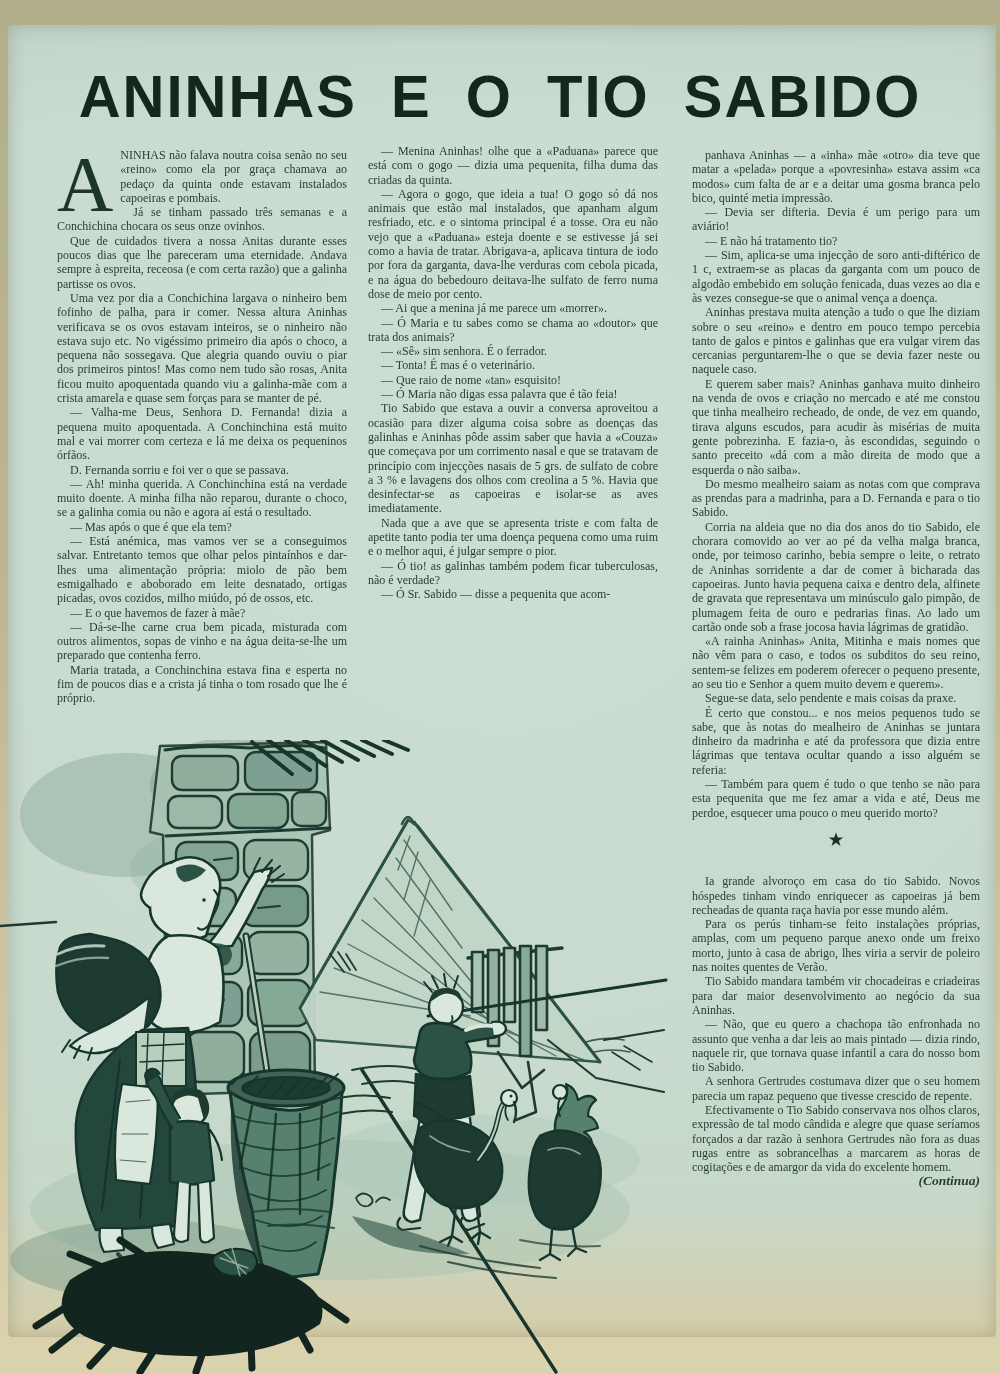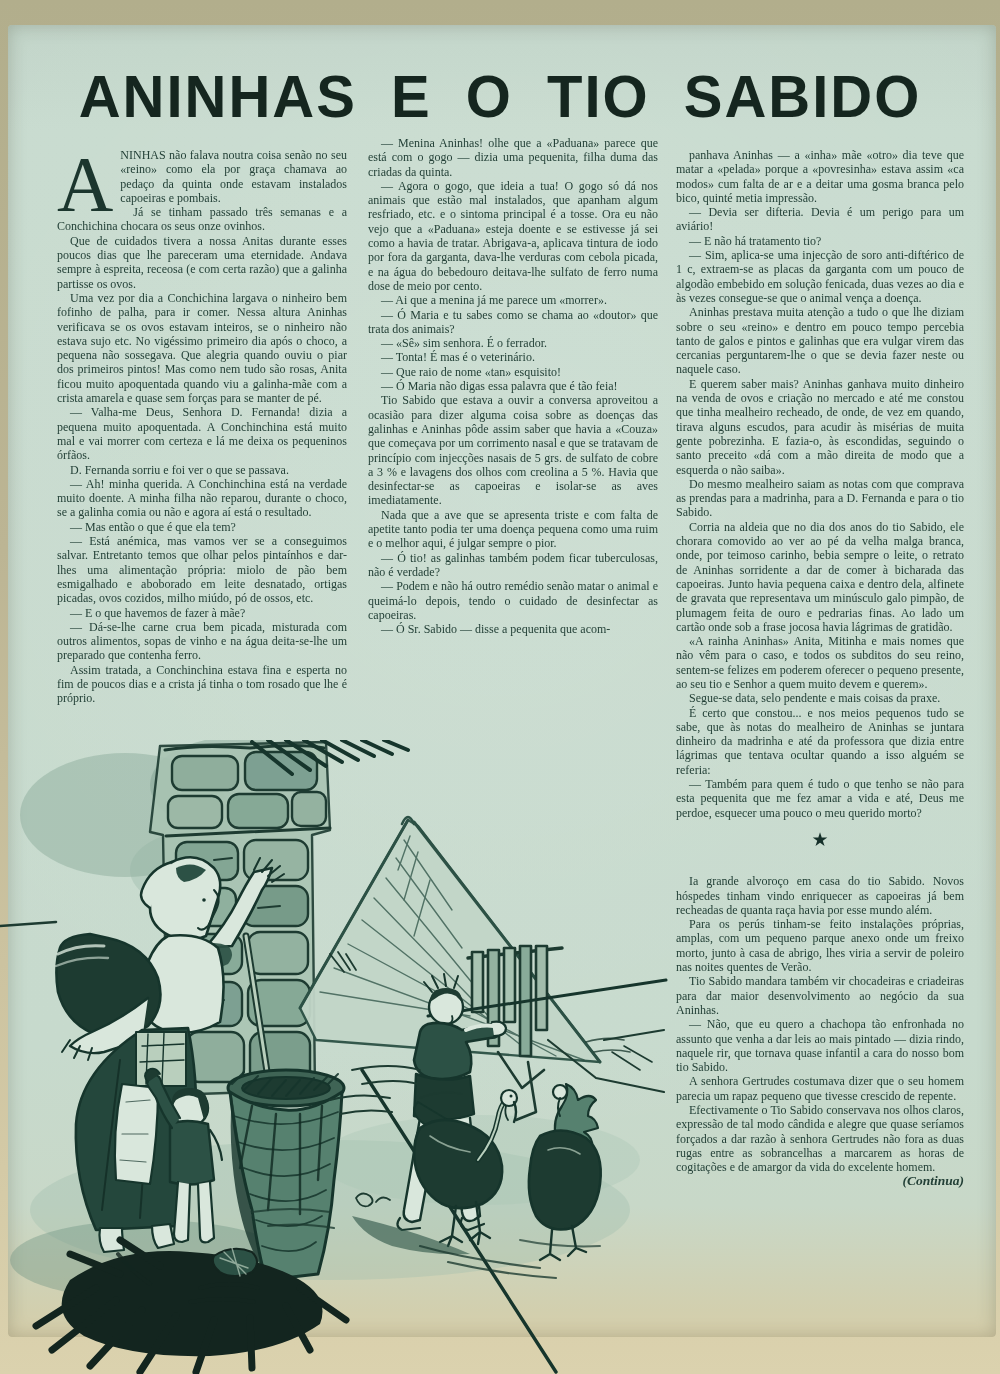--- a/index.html
+++ b/index.html
@@ -22,22 +22,22 @@
     font-size:58px;letter-spacing:2px;word-spacing:16px;color:#15261f;
     transform:scaleY(1.03);white-space:nowrap;
   }
   .col{
     position:absolute;font-size:12px;line-height:14.3px;color:#234037;
     text-align:justify;
   }
   .col p{margin:0;text-indent:13px;}
   .col p.nofirst{text-indent:0;}
   #col1{left:57px;top:148px;width:290px;}
-  #col2{left:368px;top:136px;width:290px;}
-  #col3{left:676px;top:148px;width:288px;}
+  #col2{left:368px;top:144px;width:290px;}
+  #col3{left:692px;top:148px;width:288px;}
   .dropcap{
     float:left;font-size:78px;line-height:60px;padding:6px 7px 0 0;
     color:#1c362e;font-family:"Liberation Serif",serif;
   }
   .star-divider{text-align:center;text-indent:0;font-size:19px;margin:13px 0 27px 0;color:#16302a;}
   .continua{text-align:right;font-style:italic;font-weight:bold;font-size:13.5px;margin-top:9px;text-indent:0;}
   .illu{position:absolute;left:0px;top:740px;width:668px;height:634px;}
 </style>
 </head>
 <body>
@@ -47,40 +47,39 @@
 <div class="title">ANINHAS E O TIO SABIDO</div>
 
 <div id="col1" class="col">
   <p class="nofirst"><span class="dropcap">A</span><span>NINHAS não falava noutra coisa senão no seu «reino» como ela por graça chamava ao pedaço da quinta onde estavam instalados capoeiras e pombais.</span></p>
   <p>Já se tinham passado três semanas e a Conchichina chocara os seus onze ovinhos.</p>
     <p>Que de cuidados tivera a nossa Anitas durante esses poucos dias que lhe pareceram uma eternidade. Andava sempre à espreita, receosa (e com certa razão) que a galinha partisse os ovos.</p>
     <p>Uma vez por dia a Conchichina largava o ninheiro bem fofinho de palha, para ir comer. Nessa altura Aninhas verificava se os ovos estavam inteiros, se o ninheiro não estava sujo etc. No vigéssimo primeiro dia após o choco, a pequena não sossegava. Que alegria quando ouviu o piar dos primeiros pintos! Mas como nem tudo são rosas, Anita ficou muito apoquentada quando viu a galinha-mãe com a crista amarela e quase sem forças para se manter de pé.</p>
     <p>— Valha-me Deus, Senhora D. Fernanda! dizia a pequena muito apoquentada. A Conchinchina está muito mal e vai morrer com certeza e lá me deixa os pequeninos órfãos.</p>
     <p>D. Fernanda sorriu e foi ver o que se passava.</p>
     <p>— Ah! minha querida. A Conchinchina está na verdade muito doente. A minha filha não reparou, durante o choco, se a galinha comia ou não e agora aí está o resultado.</p>
-    <p>— Mas então o que é que ela tem?</p>
+    <p>— Mas após o que é que ela tem?</p>
     <p>— Está anémica, mas vamos ver se a conseguimos salvar. Entretanto temos que olhar pelos pintaínhos e dar-lhes uma alimentação própria: miolo de pão bem esmigalhado e aboborado em leite desnatado, ortigas picadas, ovos cozidos, milho miúdo, pó de ossos, etc.</p>
     <p>— E o que havemos de fazer à mãe?</p>
     <p>— Dá-se-lhe carne crua bem picada, misturada com outros alimentos, sopas de vinho e na água deita-se-lhe um preparado que contenha ferro.</p>
-    <p>Assim tratada, a Conchinchina estava fina e esperta no fim de poucos dias e a crista já tinha o tom rosado que lhe é próprio.</p>
+    <p>Maria tratada, a Conchinchina estava fina e esperta no fim de poucos dias e a crista já tinha o tom rosado que lhe é próprio.</p>
 </div>
 
 <div id="col2" class="col">
   <p>— Menina Aninhas! olhe que a «Paduana» parece que está com o gogo — dizia uma pequenita, filha duma das criadas da quinta.</p>
     <p>— Agora o gogo, que ideia a tua! O gogo só dá nos animais que estão mal instalados, que apanham algum resfriado, etc. e o sintoma principal é a tosse. Ora eu não vejo que a «Paduana» esteja doente e se estivesse já sei como a havia de tratar. Abrigava-a, aplicava tintura de iodo por fora da garganta, dava-lhe verduras com cebola picada, e na água do bebedouro deitava-lhe sulfato de ferro numa dose de meio por cento.</p>
     <p>— Ai que a menina já me parece um «morrer».</p>
     <p>— Ó Maria e tu sabes como se chama ao «doutor» que trata dos animais?</p>
     <p>— «Sê» sim senhora. É o ferrador.</p>
     <p>— Tonta! É mas é o veterinário.</p>
     <p>— Que raio de nome «tan» esquisito!</p>
     <p>— Ó Maria não digas essa palavra que é tão feia!</p>
     <p>Tio Sabido que estava a ouvir a conversa aproveitou a ocasião para dizer alguma coisa sobre as doenças das galinhas e Aninhas pôde assim saber que havia a «Couza» que começava por um corrimento nasal e que se tratavam de princípio com injecções nasais de 5 grs. de sulfato de cobre a 3 % e lavagens dos olhos com creolina a 5 %. Havia que desinfectar-se as capoeiras e isolar-se as aves imediatamente.</p>
     <p>Nada que a ave que se apresenta triste e com falta de apetite tanto podia ter uma doença pequena como uma ruim e o melhor aqui, é julgar sempre o pior.</p>
     <p>— Ó tio! as galinhas também podem ficar tuberculosas, não é verdade?</p>
-    <p>— Podem e não há outro remédio senão matar o animal e queimá-lo depois, tendo o cuidado de desinfectar as capoeiras.</p>
     <p>— Ó Sr. Sabido — disse a pequenita que acom-</p>
 </div>
 
 <div id="col3" class="col">
   <p>panhava Aninhas — a «inha» mãe «otro» dia teve que matar a «pelada» porque a «povresinha» estava assim «ca modos» cum falta de ar e a deitar uma gosma branca pelo bico, quinté metia impressão.</p>
     <p>— Devia ser difteria. Devia é um perigo para um aviário!</p>
     <p>— E não há tratamento tio?</p>
     <p>— Sim, aplica-se uma injecção de soro anti-diftérico de 1 c, extraem-se as placas da garganta com um pouco de algodão embebido em solução fenicada, duas vezes ao dia e às vezes consegue-se que o animal vença a doença.</p>
     <p>Aninhas prestava muita atenção a tudo o que lhe diziam sobre o seu «reino» e dentro em pouco tempo percebia tanto de galos e pintos e galinhas que era vulgar virem das cercanias perguntarem-lhe o que se devia fazer neste ou naquele caso.</p>
     <p>E querem saber mais? Aninhas ganhava muito dinheiro na venda de ovos e criação no mercado e até me constou que tinha mealheiro recheado, de onde, de vez em quando, tirava alguns escudos, para acudir às misérias de muita gente pobrezinha. E fazia-o, às escondidas, seguindo o santo preceito «dá com a mão direita de modo que a esquerda o não saiba».</p>

